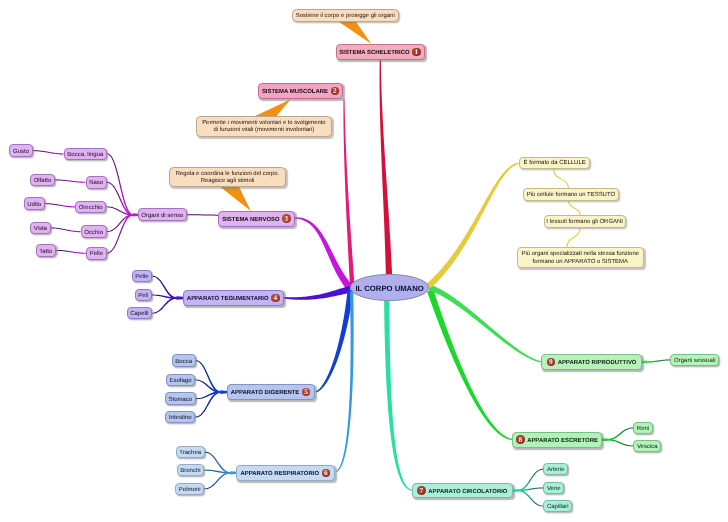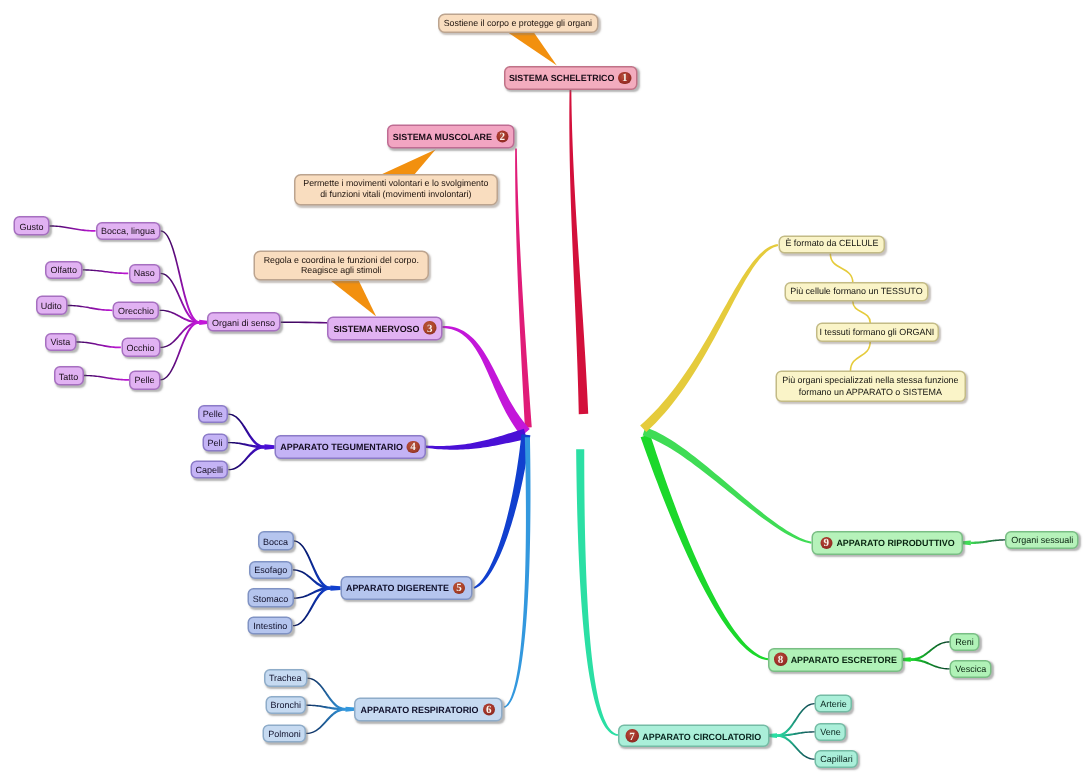--- a/index.html
+++ b/index.html
@@ -189,20 +189,23 @@
       <path d="M647.20,360.38L641.40,360.90L641.40,362.90L647.20,363.42Z" fill="#3FDC55" stroke="none" shape-rendering="geometricPrecision"></path>
       <path d="M647.01,362.70L648.11,362.68L649.16,362.64L650.15,362.60L651.10,362.54L652.00,362.47L652.86,362.39L653.69,362.30L654.48,362.20L655.24,362.10L655.98,361.99L656.70,361.88L657.41,361.77L658.10,361.65L658.79,361.53L659.48,361.41L660.17,361.30L660.87,361.18L661.58,361.07L662.31,360.97L663.06,360.87L663.83,360.77L664.64,360.68L665.48,360.61L666.37,360.54L667.30,360.48L668.28,360.43L669.31,360.40L670.40,360.37L670.40,359.53L669.30,359.52L668.25,359.53L667.26,359.55L666.31,359.58L665.41,359.62L664.56,359.68L663.73,359.74L662.94,359.81L662.17,359.88L661.43,359.96L660.71,360.05L660.00,360.14L659.30,360.23L658.61,360.32L657.92,360.41L657.22,360.50L656.52,360.59L655.81,360.67L655.08,360.75L654.33,360.82L653.55,360.89L652.74,360.95L651.90,361.00L651.02,361.05L650.09,361.08L649.12,361.10L648.09,361.11L646.99,361.10Z" fill="url(#g26)" stroke="none" shape-rendering="geometricPrecision"></path>
       <path d="M553.5775,169.3 C553.5775,180.378 568.5325,177.322 568.5325,188.4" fill="none" stroke="#E5CB3C" stroke-width="1.05" stroke-linecap="round"></path>
       <path d="M568.5325,200.8 C568.5325,209.152 580.1455000000001,206.84799999999998 580.1455000000001,215.2" fill="none" stroke="#E5CB3C" stroke-width="1.05" stroke-linecap="round"></path>
       <path d="M580.1455000000001,227.6 C580.1455000000001,239.084 566.9675,235.916 566.9675,247.4" fill="none" stroke="#E5CB3C" stroke-width="1.05" stroke-linecap="round"></path>
       <path d="M338.3,21.4 L355.7,21.4 L371.2,43.7 Z" fill="#F2900F" stroke="none"></path>
       <path d="M254.5,116.2 L276.4,116.2 L290.4,99.6 Z" fill="#F2900F" stroke="none"></path>
       <path d="M220.5,187.1 L239.2,187.1 L250.8,211 Z" fill="#F2900F" stroke="none"></path>
     </svg>
   <div id="htmlnodes">
+      <div class="center-node" style="left: 350.2px; top: 274.2px; width: 78.8px; height: 27.3px; background: rgb(176, 176, 236); border-color: rgb(139, 139, 173); color: rgb(12, 12, 51);">
+        <span class="lbl" style="font-size: 7.7px; font-weight: 700; letter-spacing: 0px; position: relative; top: 0.35px;">IL CORPO UMANO</span>
+      </div>
       <div class="node" style="left: 335.5px; top: 43.5px; width: 89px; height: 16.6px; background: rgb(243, 172, 190); border-color: rgb(192, 114, 135); color: rgb(25, 13, 24); gap: 2.5px;">
         <span class="lbl" style="font-size: 5.95px; font-weight: 700; letter-spacing: 0px; position: relative; top: 1.49px;">SISTEMA SCHELETRICO</span>
         <span class="badge" style="width: 8.6px; height: 8.6px; font-size: 7.396px; background: radial-gradient(circle at 44% 38%, rgb(185, 86, 63) 0%, rgb(166, 52, 42) 44%, rgb(115, 35, 28) 100%); display: flex; align-items: center; justify-content: center; color: rgb(253, 243, 236); flex: 0 0 auto; font-family: &quot;Liberation Serif&quot;, serif; text-shadow: rgba(60, 10, 5, 0.55) 0px 0px 0.6px;">1</span>
       </div>
       <div class="node" style="left: 258px; top: 83px; width: 85px; height: 16px; background: rgb(242, 165, 194); border-color: rgb(191, 108, 147); color: rgb(25, 13, 24); gap: 2.5px;">
         <span class="lbl" style="font-size: 5.95px; font-weight: 700; letter-spacing: 0px; position: relative; top: 1.49px;">SISTEMA MUSCOLARE</span>
         <span class="badge" style="width: 8.6px; height: 8.6px; font-size: 7.396px; background: radial-gradient(circle at 44% 38%, rgb(185, 86, 63) 0%, rgb(166, 52, 42) 44%, rgb(115, 35, 28) 100%); display: flex; align-items: center; justify-content: center; color: rgb(253, 243, 236); flex: 0 0 auto; font-family: &quot;Liberation Serif&quot;, serif; text-shadow: rgba(60, 10, 5, 0.55) 0px 0px 0.6px;">2</span>
       </div>
       <div class="node" style="left: 218px; top: 210.5px; width: 77px; height: 16.2px; background: rgb(225, 178, 242); border-color: rgb(166, 111, 192); color: rgb(25, 13, 24); gap: 2.5px;">
         <span class="lbl" style="font-size: 5.95px; font-weight: 700; letter-spacing: 0px; position: relative; top: 1.49px;">SISTEMA NERVOSO</span>

